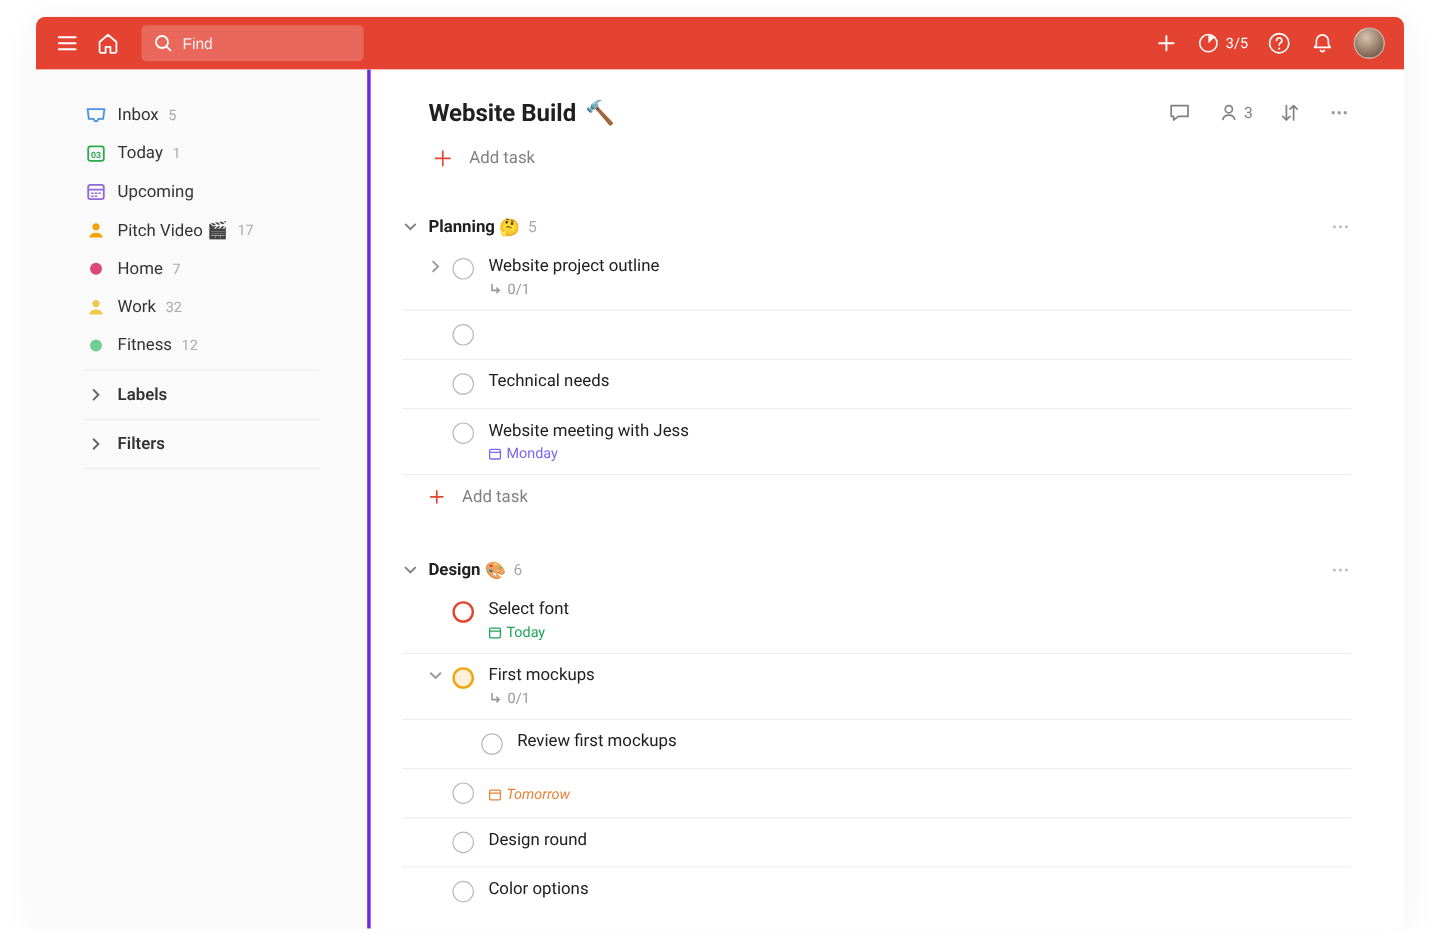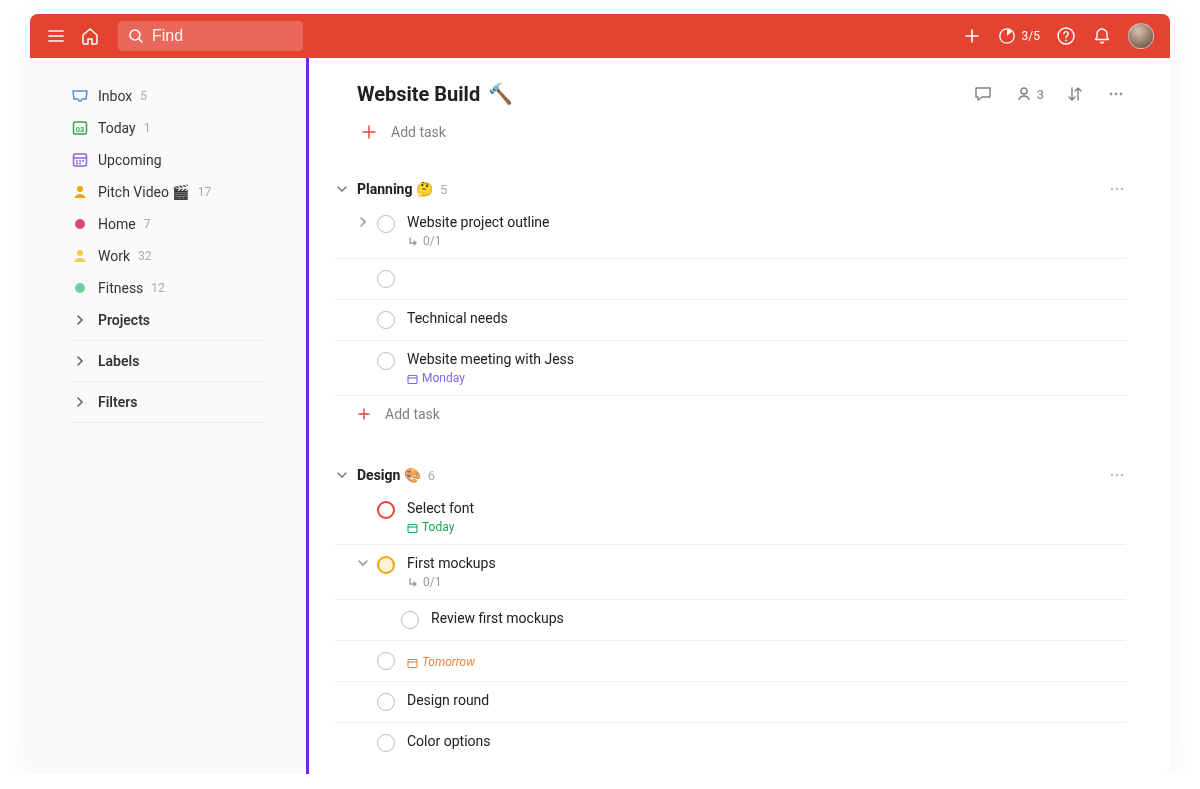--- a/index.html
+++ b/index.html
@@ -33,21 +33,21 @@
     display:flex; align-items:center;
     background: rgba(255,255,255,0.2);
     border-radius:4px;
     height:30px;
     padding:0 10px;
     width:185px;
     margin-left:4px;
   }
   .search input {
     background:transparent; border:none; outline:none;
-    color:#fff; font-size:16px; width:100%;
+    color:#fff; font-size:13px; width:100%;
   }
   .search input::placeholder { color: rgba(255,255,255,0.9); }
   .search .mag { margin-right:8px; }
   .counter { font-size:12px; display:flex; align-items:center; gap:6px; }
   .avatar {
     width:26px; height:26px; border-radius:50%;
     background: radial-gradient(circle at 40% 30%, #d9c3af 0%, #8d7360 60%, #574536 100%);
     border:1px solid rgba(255,255,255,0.5);
   }
   
@@ -120,21 +120,21 @@
   .task .circle {
     width:18px; height:18px; border-radius:50%;
     border:1.5px solid #bbb;
     margin-right:12px; margin-top:1px;
     flex-shrink:0;
   }
   .task .circle.p1 { border:2px solid #e44332; }
   .task .circle.p2 { border:2px solid #f0a30a; background:rgba(240,163,10,0.15); }
   .task .content { flex:1; }
   .task .title { font-size:14px; color:#202020; }
-  .task .meta { margin-top:4px; font-size:12px; display:flex; align-items:flex-end; gap:4px; }
+  .task .meta { margin-top:4px; font-size:12px; display:flex; align-items:center; gap:4px; }
   .task .meta.sub { color:#999; }
   .task .meta.purple { color:#7b68ee; }
   .task .meta.green { color:#1fa35a; }
   .task .meta.orange { color:#e8833a;font-style:italic; }
   .subtask { padding-left:46px; }
   .add-task-section {
     display:flex; align-items:center; gap:14px;
     padding:10px 0 10px 22px;
     color:#808080; font-size:14px; cursor:pointer;
   }
@@ -265,28 +265,20 @@
       </div>
 
       <div class="fav-item">
         <span class="icon">
             <span class="dot" style="background:#6fcf97"></span>
           </span>
         <span>Fitness</span>
         <span class="count">12</span>
       </div>
 
-      <div class="sec-item">
-        <span class="chev">
-          <svg width="12" height="12" viewBox="0 0 12 12">
-              <path d="M4 2l4 4-4 4" fill="none" stroke="#666" stroke-width="1.6" stroke-linecap="round"></path>
-            </svg>
-        </span>
-        <span>Projects</span>
-      </div>
       <div class="sep"></div>
 
       <div class="sec-item">
         <span class="chev">
           <svg width="12" height="12" viewBox="0 0 12 12">
               <path d="M4 2l4 4-4 4" fill="none" stroke="#666" stroke-width="1.6" stroke-linecap="round"></path>
             </svg>
         </span>
         <span>Labels</span>
       </div>

